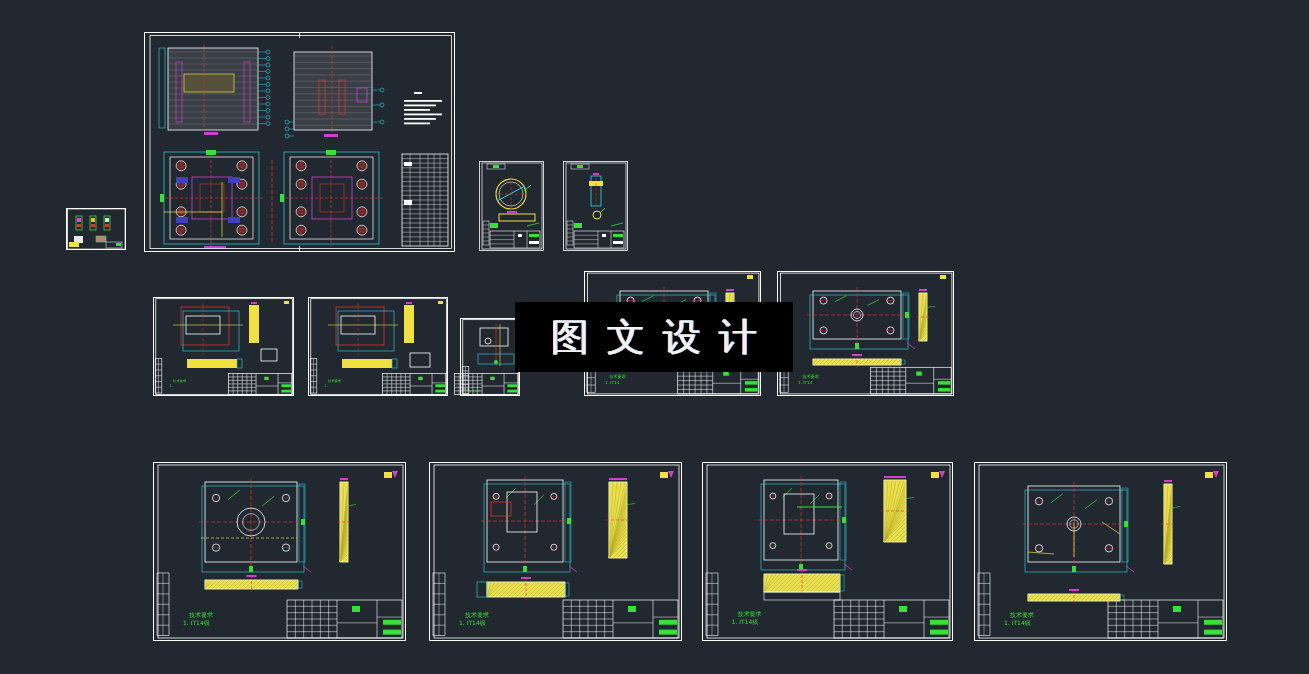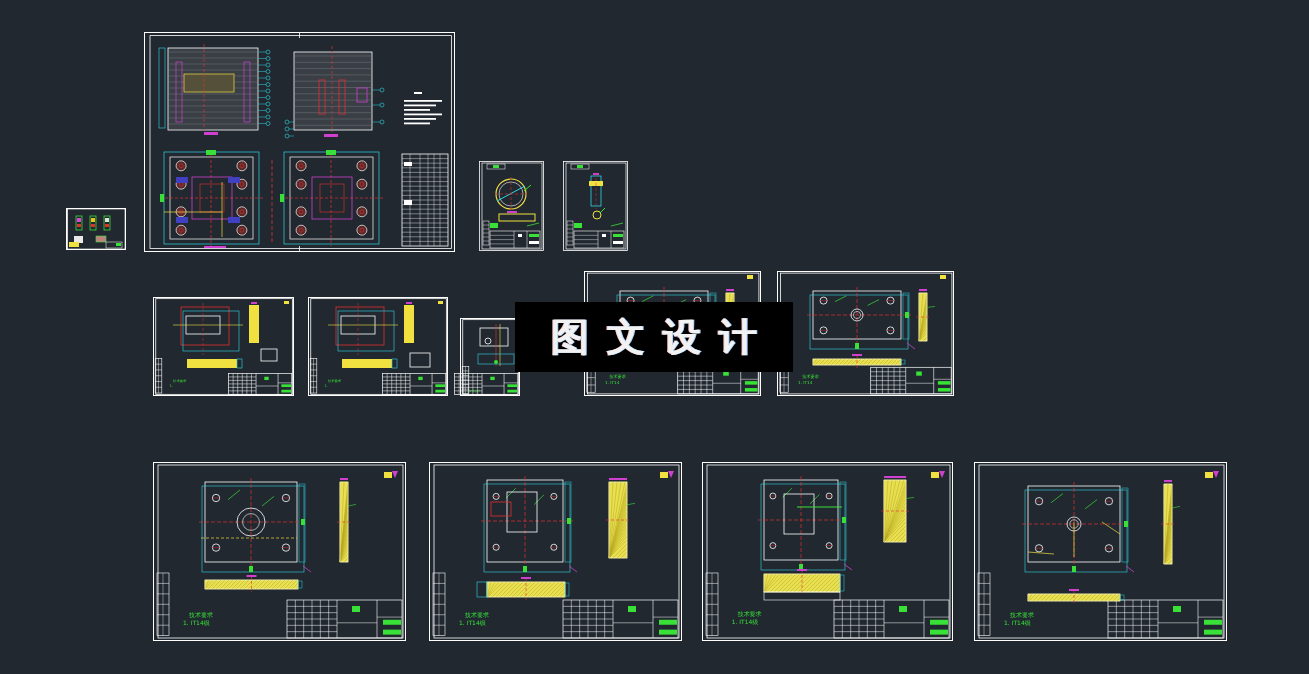--- a/index.html
+++ b/index.html
@@ -11,21 +11,21 @@
   }
   #canvas { position: absolute; left: 0; top: 0; width: 1309px; height: 674px; }
   .sheet { position: absolute; box-sizing: border-box; }
   .sheet svg { position: absolute; left: 0; top: 0; width: 100%; height: 100%; overflow: visible; }
   .watermark {
     position: absolute; left: 515px; top: 302px; width: 278px; height: 70px;
     background: #000000; display: flex; align-items: center; justify-content: center;
   }
   .watermark span {
     color: #f2f2f2; font-family: "DejaVu Serif", serif; font-size: 38px;
-    letter-spacing: 18px; padding-left: 18px; text-shadow: 1px 0 0 #9fd0ff, -1px 0 0 #ffd0d0; font-weight: bold;
+    letter-spacing: 18px; padding-left: 18px; text-shadow: 1px 0 0 #9fd0ff, -1px 0 0 #ffd0d0;
   }
   .note {
     position: absolute; color: #38e038; font-size: 5px; line-height: 6px; white-space: nowrap;
     font-family: "DejaVu Sans", sans-serif;
   }
 </style>
 </head>
 <body>
 
 <div id="canvas">

